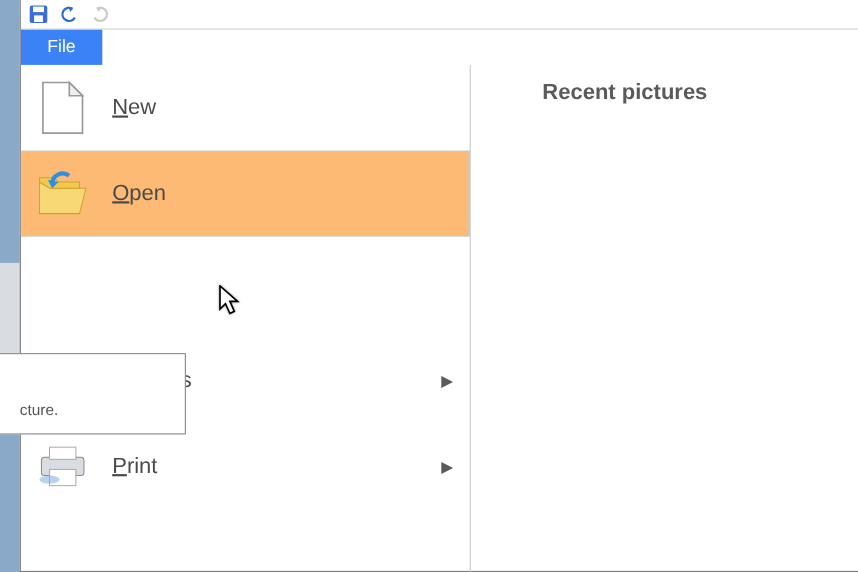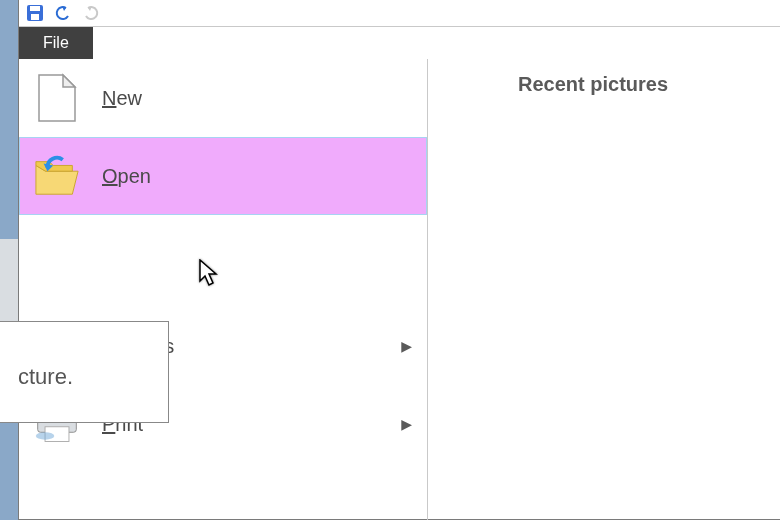--- a/index.html
+++ b/index.html
@@ -1,31 +1,31 @@
 <!DOCTYPE html>
 <html><head>
 <meta charset="utf-8">
 <style>
   html,body{margin:0;padding:0;width:780px;height:520px;background:#d0d0d0;font-family:"Segoe UI",Arial,sans-serif;overflow:hidden;}
   .window{position:absolute;left:18px;top:0;right:0;bottom:0;background:#fff;border:1px solid #7a7a7a;border-top:none;border-right:none;}
   .titlebar{height:26px;background:#fff;border-bottom:1px solid #c9c9c9;display:flex;align-items:center;padding:0 6px;gap:8px;}
   .qat-icon{width:20px;height:20px;display:flex;align-items:center;justify-content:center;}
   .ribbon-tab-row{height:32px;display:flex;align-items:stretch;background:#fff;}
-  .file-tab{background:#404040;color:#fff;font-size:16px;display:flex;align-items:center;padding:0 24px;}
-  .backstage{display:flex;height:calc(100% - 26px - 32px);gap:25px;}
+  .file-tab{background:#3b82f6;color:#fff;font-size:16px;display:flex;align-items:center;padding:0 24px;}
+  .backstage{display:flex;height:calc(100% - 26px - 32px);}
   .menu-col{width:408px;border-right:1px solid #c9c9c9;display:flex;flex-direction:column;position:relative;}
   .menu-item{display:flex;align-items:center;height:76px;padding:0 14px;gap:22px;border:1px solid transparent;}
-  .menu-item.hover{background:#f0abfc;border:1px solid #a7d3f2;}
+  .menu-item.hover{background:#fdba74;border:1px solid #a7d3f2;}
   .menu-icon{width:46px;height:52px;display:flex;align-items:center;justify-content:center;}
   .menu-label{font-size:20px;color:#4a4a4a;}
   .menu-label u{text-decoration:underline;}
   .submenu-arrow{margin-left:auto;color:#5a5a5a;font-size:14px;}
   .right-col{flex:1;padding:14px 20px;}
   .right-title{font-size:20px;font-weight:600;color:#5a5a5a;margin-left:45px;}
-  .tooltip{position:absolute;left:-20px;top:262px;background:#fff;border:1px solid #888;padding:32px 18px;padding-top:42px;font-size:22px;color:#555;z-index:5;width:170px;box-sizing:border-box;}
+  .tooltip{position:absolute;left:-20px;top:262px;background:#fff;border:1px solid #888;padding:14px 18px;padding-top:42px;font-size:14px;color:#555;z-index:5;width:170px;box-sizing:border-box;}
   .cursor{position:absolute;left:180px;top:200px;z-index:10;}
   .cursor svg{filter:drop-shadow(0 0 1px rgba(0,0,0,0.5));}
   .side-sliver{position:absolute;left:0;top:0;width:18px;height:520px;background:#8aa8c8;}
   .side-sliver .gap{position:absolute;left:0;right:0;top:239px;height:99px;background:#d9dde1;}
 </style>
 </head>
 <body>
 
 <div class="side-sliver">
   <div class="gap"></div>

